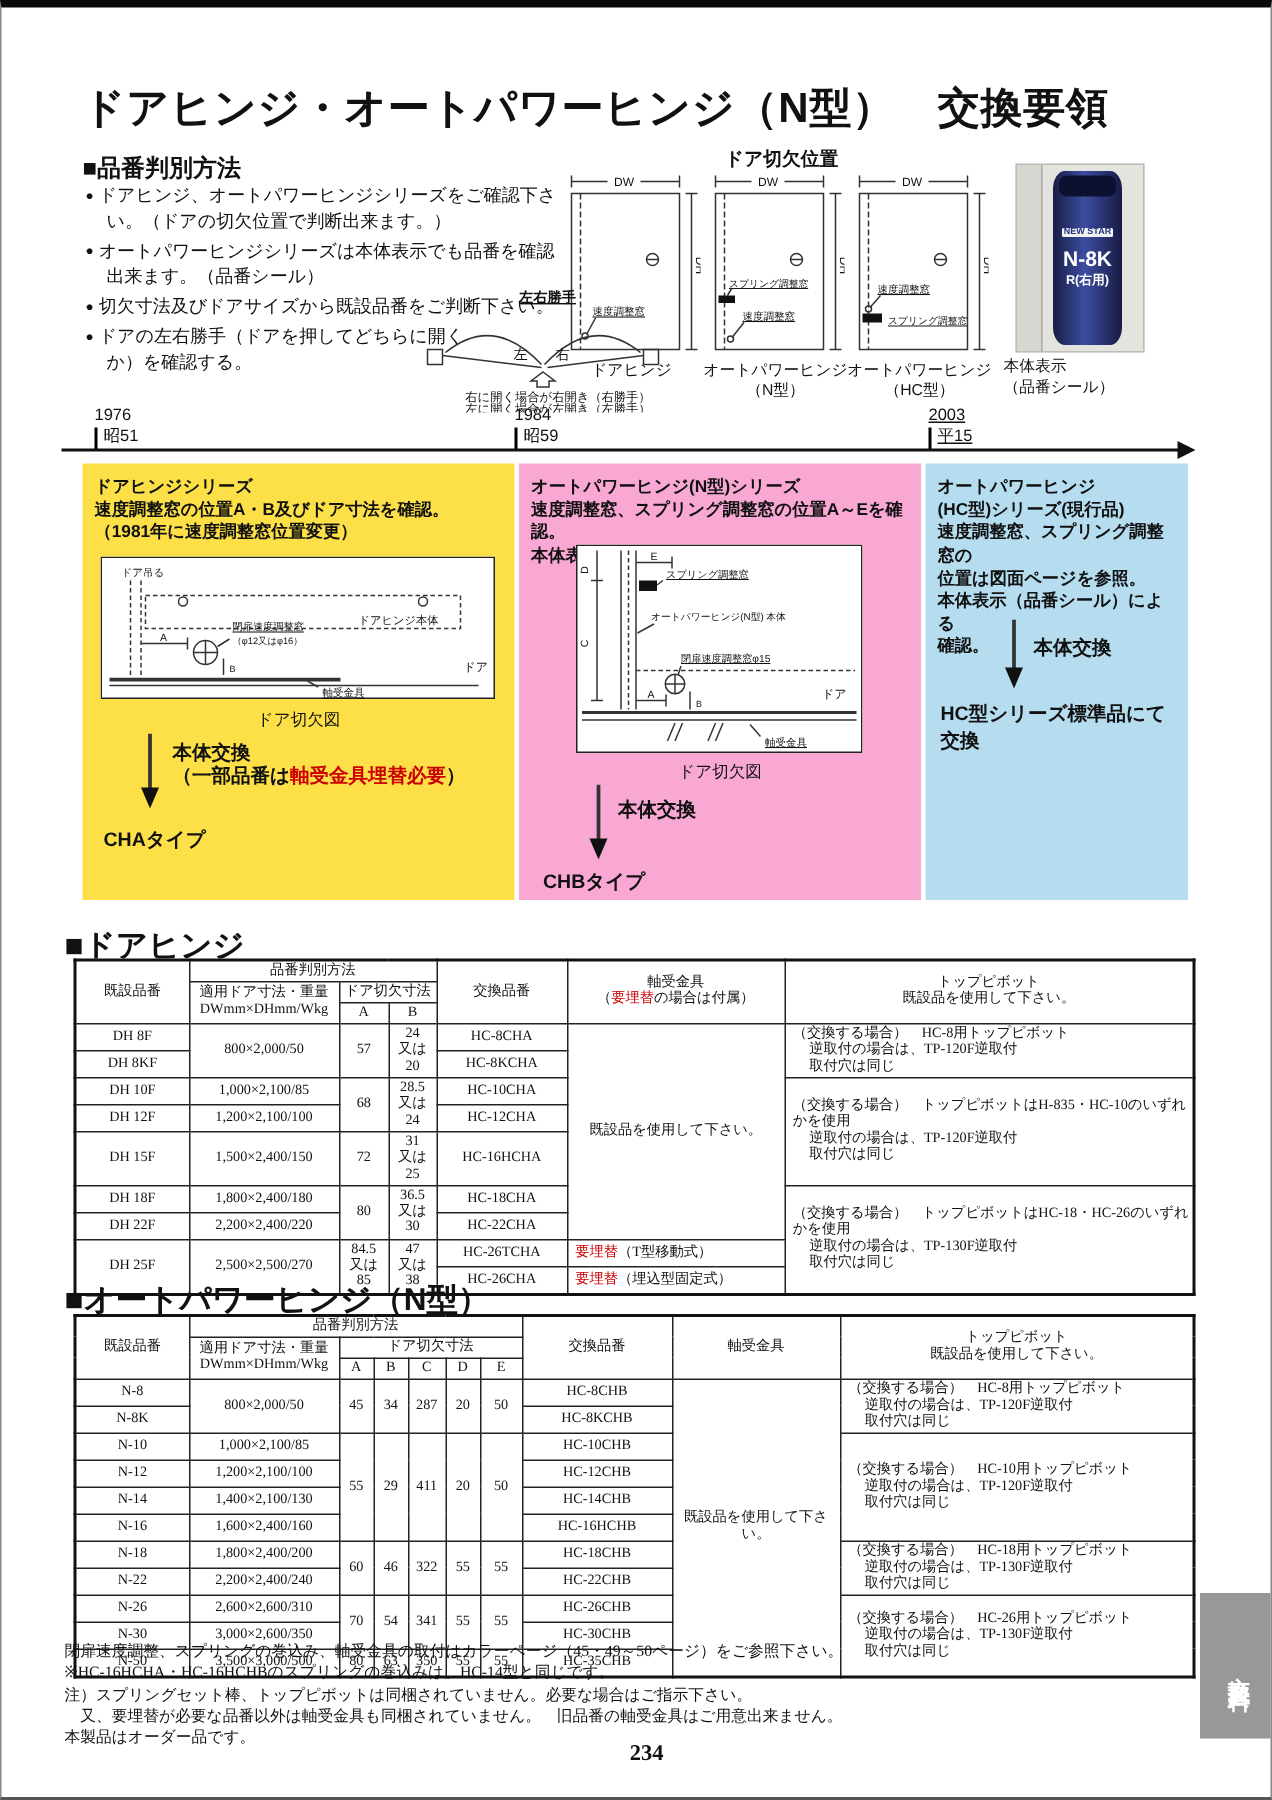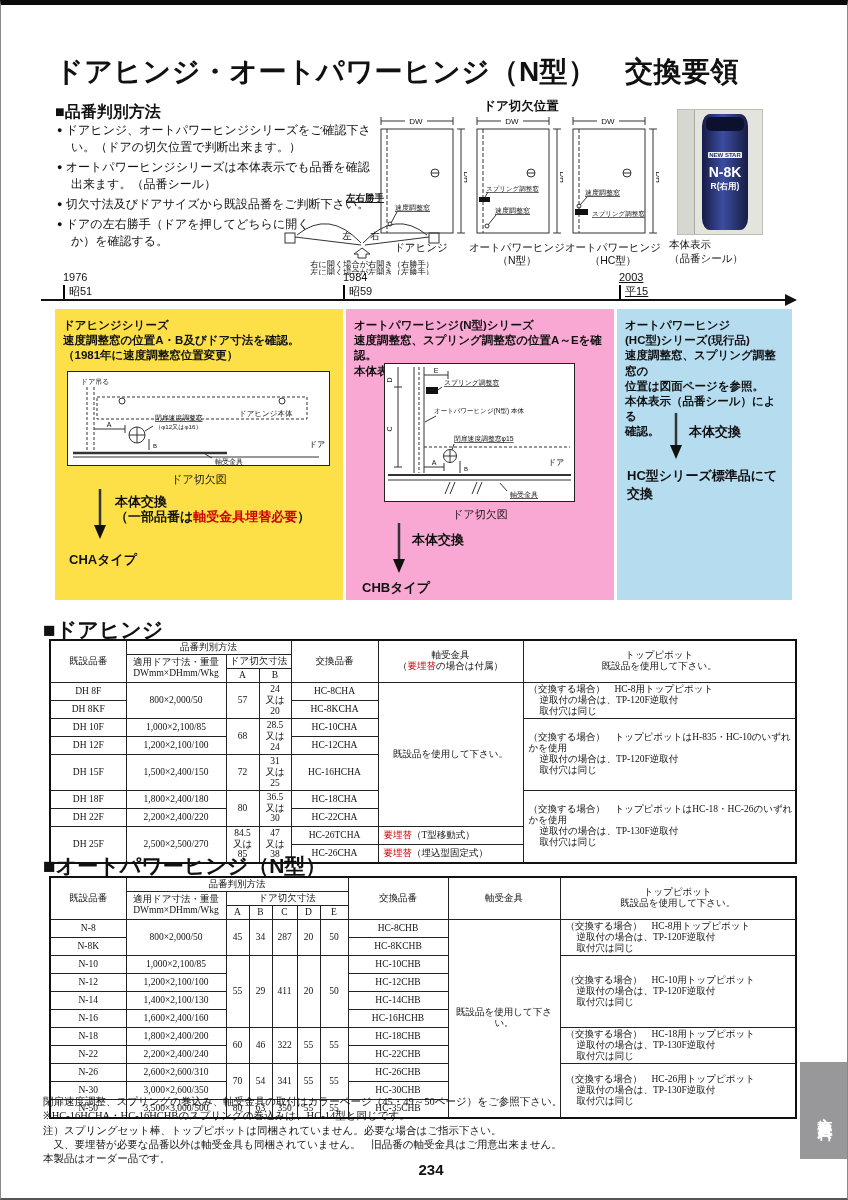--- a/index.html
+++ b/index.html
@@ -44,21 +44,21 @@
   svg line,svg path,svg rect.o,svg circle{stroke:#333;fill:none;}
   .tbl-head{font-size:21px;font-weight:800;}
   table.grid{border-collapse:collapse;table-layout:fixed;border:2px solid #111;
      font-family:"Liberation Serif",serif;font-size:9.5px;background:#fff;}
   table.grid th,table.grid td{border:1px solid #222;padding:1px 2px;text-align:center;
      vertical-align:middle;font-weight:normal;line-height:1.15;}
   table.grid td.left,table.grid th.left{text-align:left;padding-left:5px;}
   table.grid td.left div:nth-child(n+2){padding-left:11px;}
   table.grid td{height:15px;}
   .notes{left:42px;top:1090px;width:740px;font-size:10.5px;line-height:1.36;font-family:"Liberation Serif",serif;}
-  .page-num{left:398px;top:1156px;width:64px;text-align:center;font-size:15px;font-weight:800;}
+  .page-num{left:398px;top:1156px;width:64px;text-align:center;font-size:15px;font-weight:800;font-family:Liberation Serif, serif;}
   .side-tab{left:799px;top:1057px;width:49px;height:97px;background:#98989a;color:#fff;
      display:flex;align-items:center;justify-content:center;writing-mode:vertical-rl;
      font-size:15px;letter-spacing:3px;font-weight:600;}
 </style>
 </head>
 <body>
 
 <div class="page">
 
   <div class="abs page-title">ドアヒンジ・オートパワーヒンジ（N型）　交換要領</div>

